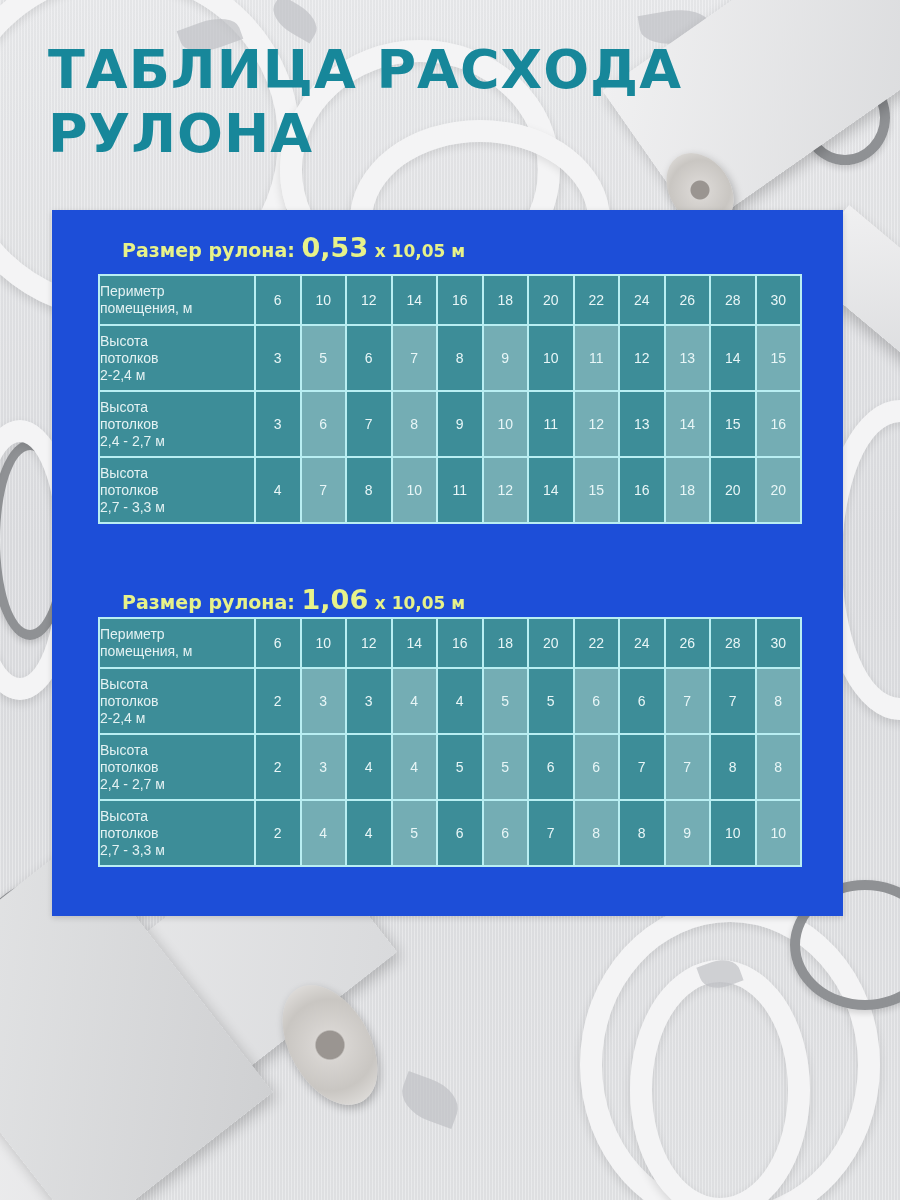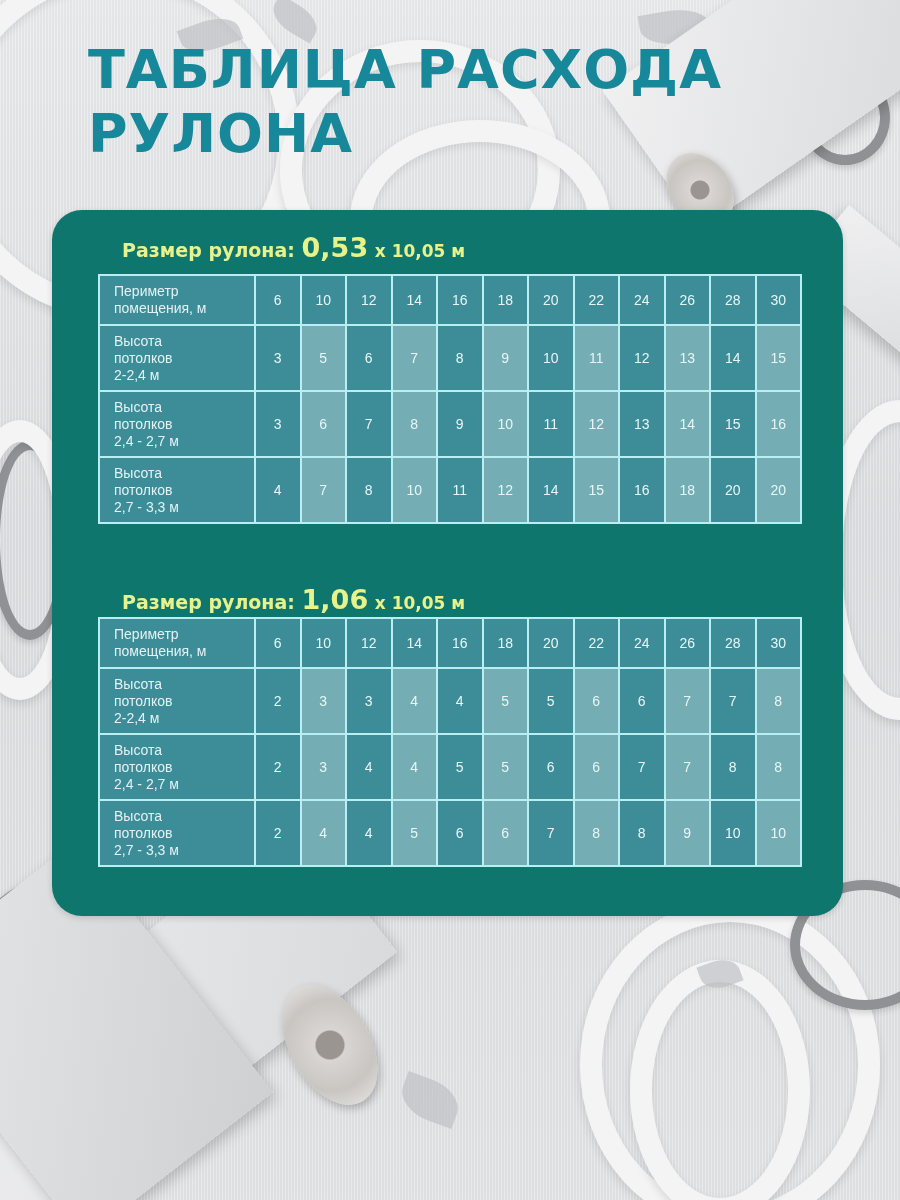--- a/index.html
+++ b/index.html
@@ -20,43 +20,42 @@
   .leaf { position:absolute; background:#bfc1c4; border-radius:0 60% 0 60%; opacity:0.7; }
   .roll { position:absolute; background:linear-gradient(135deg,#f0f0f1,#d9dadc); box-shadow:0 6px 14px rgba(0,0,0,0.2); }
   .roll-end { position:absolute; border-radius:50%; background:radial-gradient(circle,#9a9591 0 18%,#d8d5d2 20%,#c9c6c2 60%,#e8e6e4 100%); box-shadow:0 4px 8px rgba(0,0,0,0.25); }
 
   
   .title {
     position:absolute; left:48px; top:38px; margin:0;
     color:#17879a; font-weight:bold; font-size:54px; line-height:64px;
     letter-spacing:1px; font-family:"DejaVu Sans", sans-serif;
   }
-  .title span { display:block;margin-left:40px; }
+  .title span { display:block; }
 
   
   .panel {
     position:absolute; left:52px; top:210px; width:791px; height:706px;
-    background:#0f766e;
+    background:#1d4ed8;
     box-shadow:0 2px 6px rgba(0,0,0,0.15);
-    border-radius:30px;
   }
   .size-heading {
     position:absolute; left:70px; font-weight:bold; color:#e7f28a;
     font-size:19px; white-space:nowrap; font-family:"DejaVu Sans", sans-serif;
   }
   .size-heading .big { font-size:27px; }
   .size-heading .rest { font-size:17px; }
 
   .rt { position:absolute; left:46px; border-collapse:collapse; table-layout:fixed; }
   .rt td {
     border:2px solid #b9eef2; color:#e8f6f7; text-align:center;
     font-size:14px; padding:0; background:#3d8d98;
     font-family:"Liberation Sans", sans-serif;
   }
-  .rt td.label { text-align:left; padding-left:14px; line-height:17px; font-size:14px; color:#e4f2f3; }
+  .rt td.label { text-align:left; line-height:17px; font-size:14px; color:#e4f2f3; }
   .rt td.light { background:#74adb4; }
   .rt tr.hdr td { height:48px; background:#3d8d98; }
   .rt tr.row td { height:64px; }
   .rt col.lc { width:156px; }
   .rt col.nc { width:45.5px; }
 </style>
 </head>
 <body>
 
 <div class="bg">

